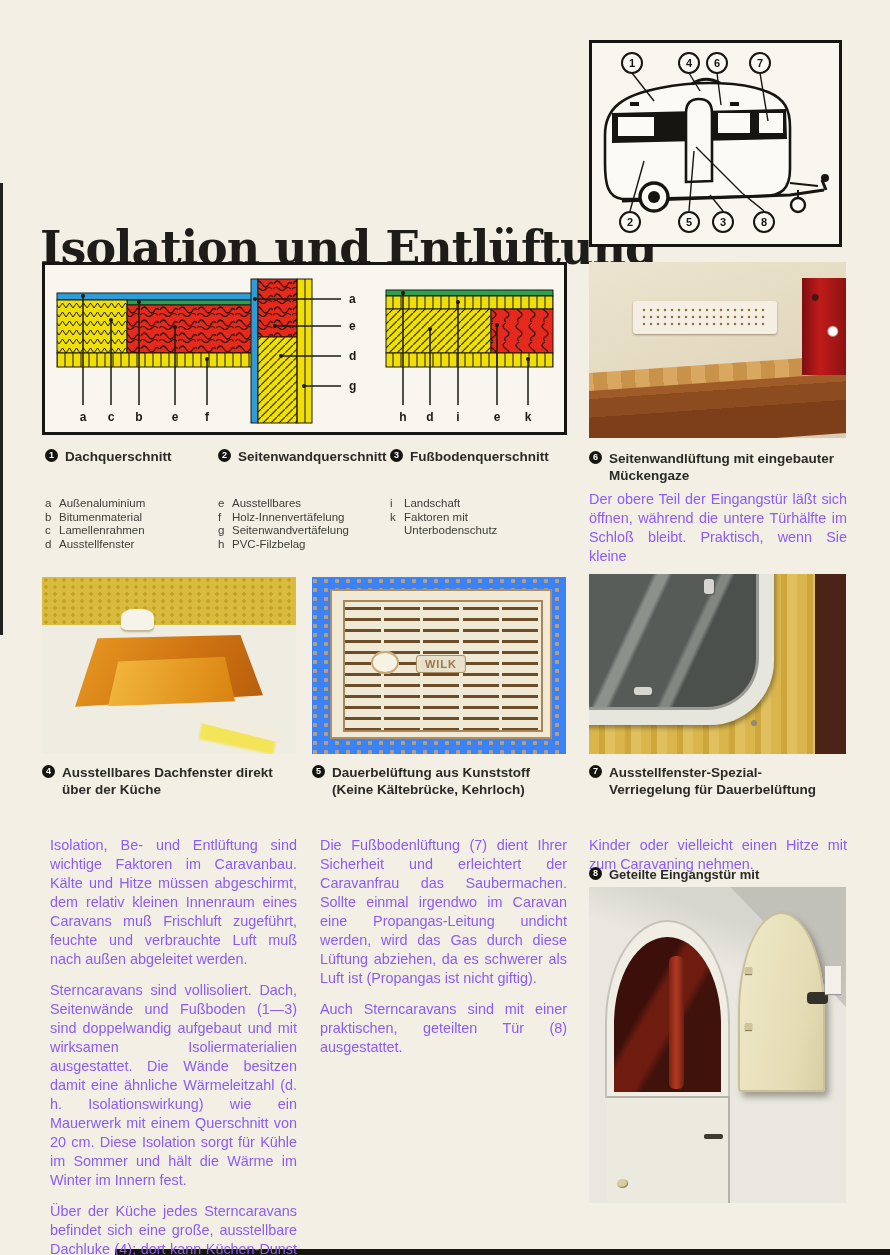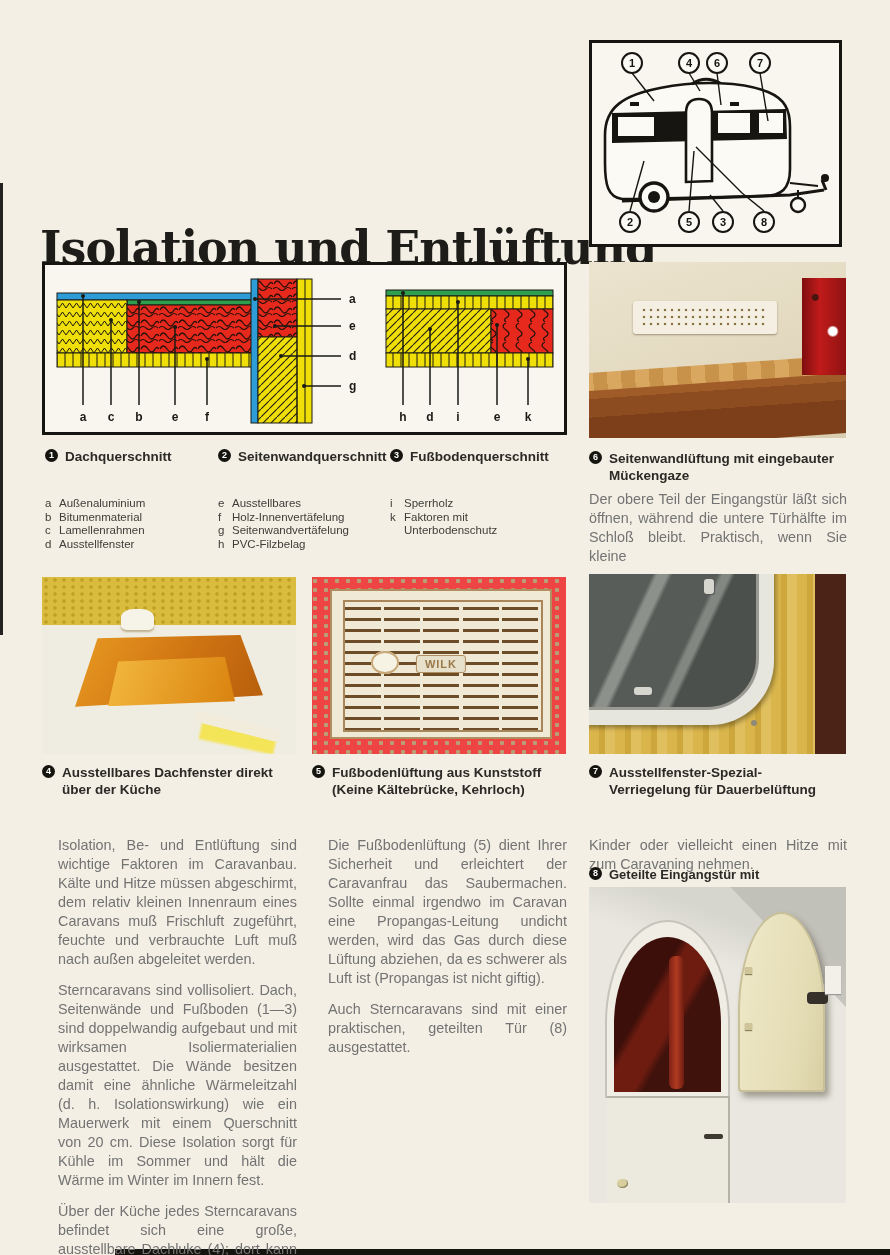--- a/index.html
+++ b/index.html
@@ -18,22 +18,22 @@
 
   .caption{position:absolute;display:flex;gap:7px;font-weight:bold;font-size:13.5px;line-height:17px;color:#2b2a26;}
   .badge{flex:0 0 auto;width:13px;height:13px;margin-top:1px;border-radius:50%;background:#15140f;color:#fff;
          font-size:9px;line-height:13px;text-align:center;font-weight:bold;}
   .legend{position:absolute;top:497px;font-size:11.5px;line-height:13.5px;color:#3e3d38;}
   .legend .row{display:flex;}
   .legend .k{width:14px;flex:0 0 auto;}
   .legend .v{max-width:122px;}
 
   .photo{position:absolute;overflow:hidden;}
-  .para{position:absolute;font-size:14.4px;line-height:19px;text-align:justify;color:#737373;}
-  .col p{margin:0 0 12px 16px;}
+  .para{position:absolute;font-size:14.4px;line-height:19px;text-align:justify;color:#8b5cf6;}
+  .col p{margin:0 0 12px 8px;}
 
   
   .p-vent{background:linear-gradient(160deg,#ece4cf 0%,#e3d9c0 55%,#d9cdb0 100%);}
   .p-vent .shelf{position:absolute;left:-4%;bottom:-2%;width:108%;height:42%;transform:rotate(-4deg);
     background:linear-gradient(#c78d46 0 14%,#a05c28 14% 30%,#8d4c20 30% 55%,#7c3f1a 55% 100%);}
   .p-vent .shelf-top{position:absolute;left:-4%;bottom:32%;width:108%;height:10%;transform:rotate(-4deg);
     background:repeating-linear-gradient(90deg,#d9a75f 0 14px,#c8924b 14px 28px);}
   .p-vent .grille{position:absolute;left:17%;top:22%;width:56%;height:19%;background:#f4efe2;border-radius:3px;
     box-shadow:0 1px 2px rgba(90,70,40,.5);}
   .p-vent .holes{position:absolute;left:6%;top:18%;width:88%;height:64%;
@@ -52,21 +52,21 @@
     background:linear-gradient(120deg,#e89b22,#cf7312 55%,#b55d0c);}
   .p-roof .dome2{position:absolute;left:26%;top:45%;width:50%;height:28%;
     clip-path:polygon(8% 10%,92% 0,100% 90%,0 100%);
     background:linear-gradient(110deg,#f3b93f,#d9820f);}
   .p-roof .cap{position:absolute;left:31%;top:18%;width:13%;height:12%;background:#f6f3e8;border-radius:40% 40% 20% 20%;
     box-shadow:0 2px 2px rgba(120,90,30,.4);}
   .p-roof .sill{position:absolute;right:6%;bottom:12%;width:34%;height:7%;background:#f1ecdc;transform:rotate(14deg);border-radius:4px;}
   .p-roof .glow{position:absolute;right:8%;bottom:4%;width:30%;height:12%;background:#f4e457;filter:blur(1px);transform:rotate(12deg);}
 
   
-  .p-floor{background:#ef4444;}
+  .p-floor{background:#3b82f6;}
   .p-floor .speck{position:absolute;inset:0;background:radial-gradient(circle at 3px 4px,#b99e77 2px,transparent 2.5px);background-size:11px 9px;}
   .p-floor .plate{position:absolute;left:7%;top:7%;width:86%;height:82%;background:#efe9d6;border:2px solid #b08e60;}
   .p-floor .plate .inner{position:absolute;left:5%;top:6%;width:90%;height:88%;border:2px solid #a9855a;
     background:
       repeating-linear-gradient(90deg,transparent 0 18.4%,#efe9d6 18.4% 20%),
       repeating-linear-gradient(#efe9d6 0 5px,#6d4c28 5px 8px,#efe9d6 8px 11px);}
   .p-floor .hole{position:absolute;left:18%;top:41%;width:13%;height:16%;border-radius:50%;background:#f6f2e4;
     box-shadow:inset 0 0 0 2px #c9a878;}
   .p-floor .brand{position:absolute;left:50%;top:50%;transform:translate(-50%,-50%);padding:2px 8px;
     background:#e7e0ca;border:1px solid #b08e60;border-radius:3px;color:#9a7948;
@@ -332,21 +332,21 @@
         <span class="v">Seitenwandvertäfelung</span>
       </div>
     <div class="row">
         <span class="k">h</span>
         <span class="v">PVC-Filzbelag</span>
       </div>
   </div>
   <div class="legend" style="left:390px;">
     <div class="row">
         <span class="k">i</span>
-        <span class="v">Sperrholz</span>
+        <span class="v">Landschaft</span>
       </div>
     <div class="row">
         <span class="k">k</span>
         <span class="v">Faktoren mit Unterbodenschutz</span>
       </div>
   </div>
 
   <div class="photo p-vent" style="left:589px;top:262px;width:257px;height:176px;">
     <div class="shelf"></div>
     <div class="shelf-top"></div>
@@ -377,21 +377,21 @@
   <div class="photo p-floor" style="left:312px;top:577px;width:254px;height:177px;">
     <div class="speck"></div>
     <div class="plate">
       <div class="inner"></div>
       <div class="hole"></div>
       <div class="brand">WILK</div>
     </div>
   </div>
   <div class="caption" style="left:312px;top:764px;width:254px;">
     <span class="badge">5</span>
-    <span>Fußbodenlüftung aus Kunststoff (Keine Kältebrücke, Kehrloch)</span>
+    <span>Dauerbelüftung aus Kunststoff (Keine Kältebrücke, Kehrloch)</span>
   </div>
 
   <div class="photo p-lock" style="left:589px;top:574px;width:257px;height:180px;">
     <div class="darkedge"></div>
     <div class="frame">
       <div class="glass"></div>
       <div class="latch1"></div>
       <div class="latch2"></div>
     </div>
     <div class="screw"></div>
@@ -424,16 +424,16 @@
     </div>
     <div class="vbox"></div>
   </div>
 
   <div class="para col" style="left:42px;top:836px;width:255px;">
     <p>Isolation, Be- und Entlüftung sind wichtige Faktoren im Caravanbau. Kälte und Hitze müssen abgeschirmt, dem relativ kleinen Innenraum eines Caravans muß Frischluft zugeführt, feuchte und verbrauchte Luft muß nach außen abgeleitet werden.</p>
     <p>Sterncaravans sind vollisoliert. Dach, Seitenwände und Fußboden (1—3) sind doppelwandig aufgebaut und mit wirksamen Isoliermaterialien ausgestattet. Die Wände besitzen damit eine ähnliche Wärmeleitzahl (d. h. Isolationswirkung) wie ein Mauerwerk mit einem Querschnitt von 20 cm. Diese Isolation sorgt für Kühle im Sommer und hält die Wärme im Winter im Innern fest.</p>
     <p>Über der Küche jedes Sterncaravans befindet sich eine große, ausstellbare Dachluke (4); dort kann Küchen-Dunst und Zigarettenqualm leicht abziehen.</p>
   </div>
   <div class="para col" style="left:312px;top:836px;width:255px;">
-    <p>Die Fußbodenlüftung (5) dient Ihrer Sicherheit und erleichtert der Caravanfrau das Saubermachen. Sollte einmal irgendwo im Caravan eine Propangas-Leitung undicht werden, wird das Gas durch diese Lüftung abziehen, da es schwerer als Luft ist (Propangas ist nicht giftig).</p>
+    <p>Die Fußbodenlüftung (7) dient Ihrer Sicherheit und erleichtert der Caravanfrau das Saubermachen. Sollte einmal irgendwo im Caravan eine Propangas-Leitung undicht werden, wird das Gas durch diese Lüftung abziehen, da es schwerer als Luft ist (Propangas ist nicht giftig).</p>
     <p>Auch Sterncaravans sind mit einer praktischen, geteilten Tür (8) ausgestattet.</p>
   </div>
 </div>
 
 </body></html>

